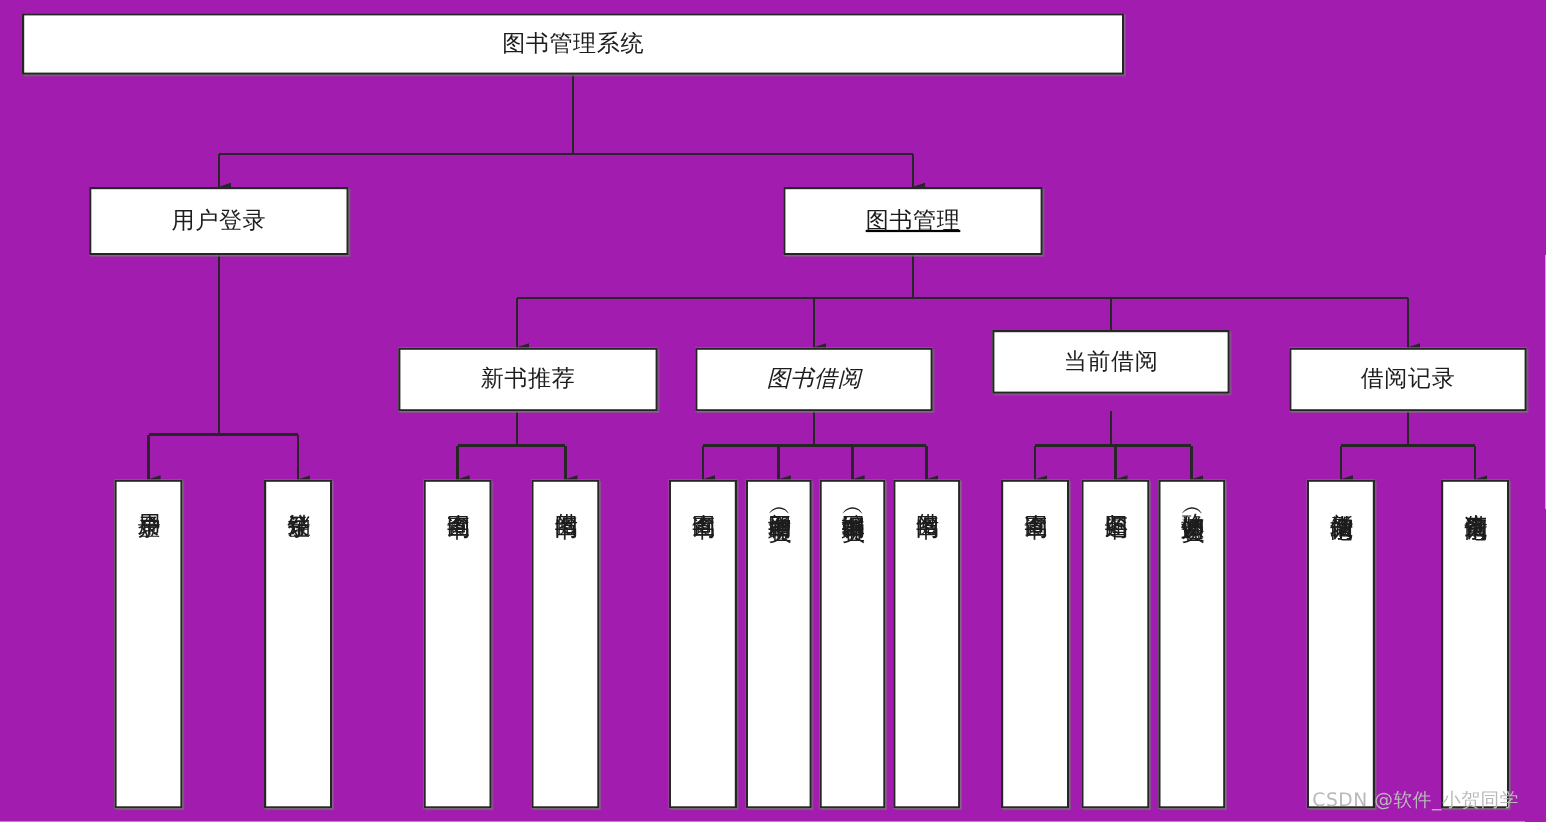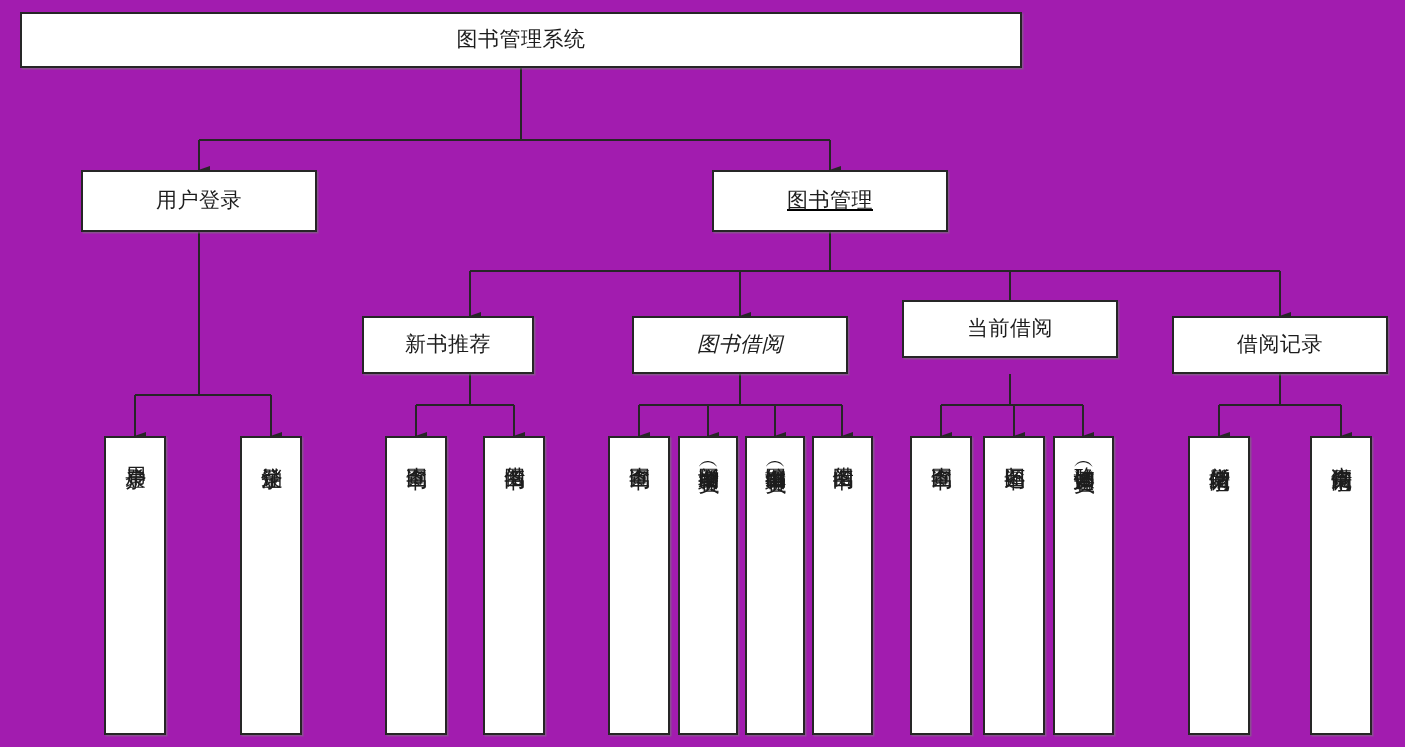--- a/index.html
+++ b/index.html
@@ -121,21 +121,21 @@
   <div id="nodes-layer">
       <div class="node-box" style="left: 20px; top: 12px; width: 1002px; height: 56px;">
         <span class="node-label-h">图书管理系统</span>
       </div>
       <div class="node-box" style="left: 81px; top: 170px; width: 236px; height: 62px;">
         <span class="node-label-h">用户登录</span>
       </div>
       <div class="node-box" style="left: 712px; top: 170px; width: 236px; height: 62px; text-decoration: underline;">
         <span class="node-label-h">图书管理</span>
       </div>
-      <div class="node-box" style="left: 362px; top: 316px; width: 172px; height: 58px;">
+      <div class="node-box" style="left: 362px; top: 316px; width: 236px; height: 58px;">
         <span class="node-label-h">新书推荐</span>
       </div>
       <div class="node-box" style="left: 632px; top: 316px; width: 216px; height: 58px; font-style: italic;">
         <span class="node-label-h">图书借阅</span>
       </div>
       <div class="node-box" style="left: 902px; top: 300px; width: 216px; height: 58px;">
         <span class="node-label-h">当前借阅</span>
       </div>
       <div class="node-box" style="left: 1172px; top: 316px; width: 216px; height: 58px;">
         <span class="node-label-h">借阅记录</span>
@@ -174,13 +174,14 @@
         <span class="node-label-v">确认归还（管理员）</span>
       </div>
       <div class="node-box vertical" style="left: 1188px; top: 436px; width: 62px; height: 299px;">
         <span class="node-label-v">新增借阅记录</span>
       </div>
       <div class="node-box vertical" style="left: 1310px; top: 436px; width: 62px; height: 299px;">
         <span class="node-label-v">查询借阅记录</span>
       </div>
     </div>
 
+  <div class="watermark" style="left:1193px; top:716px;">CSDN @软件_小贺同学</div>
 </div>
 
 </body></html>

